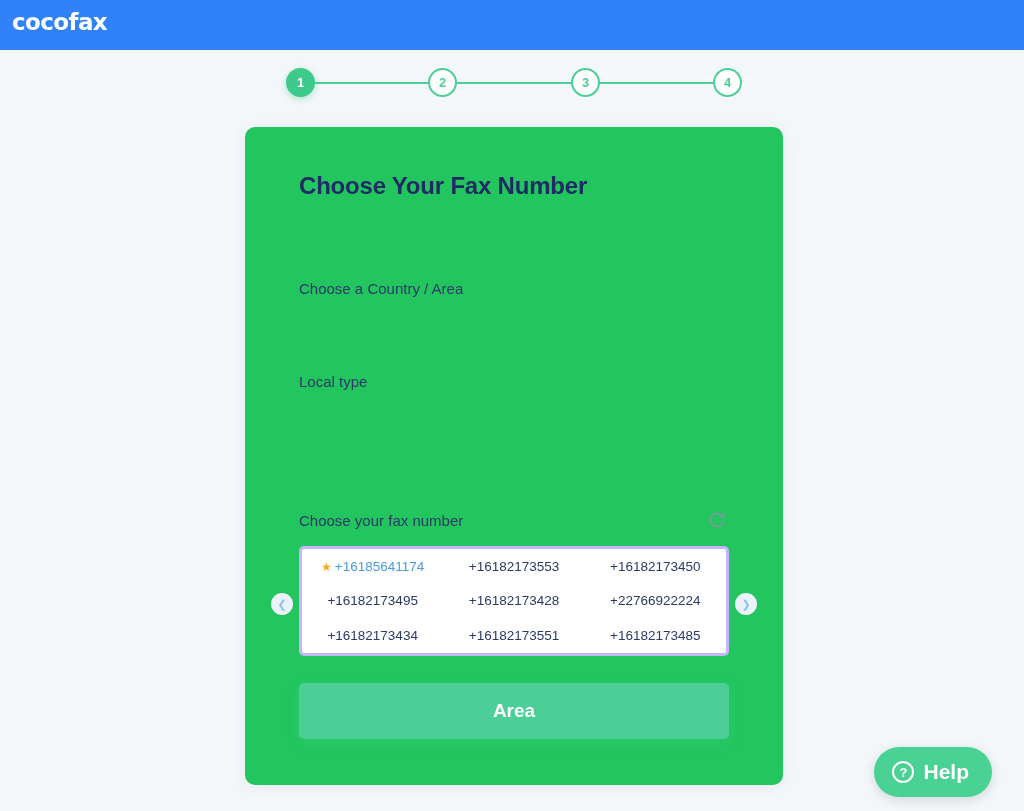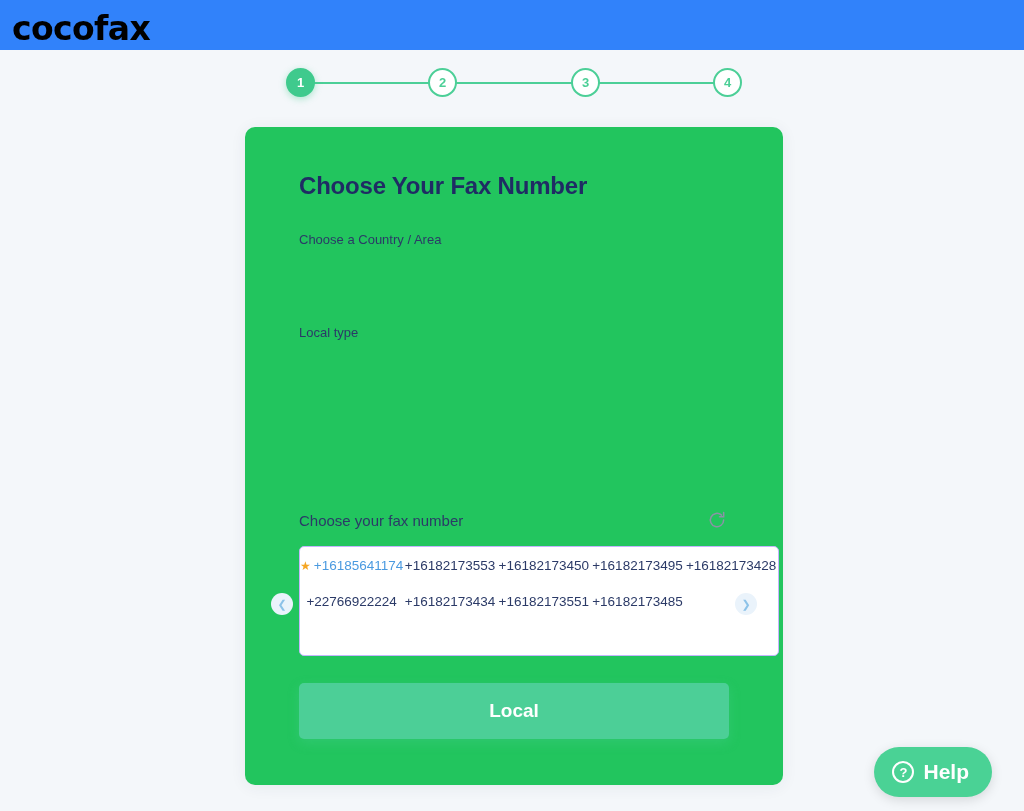--- a/index.html
+++ b/index.html
@@ -21,23 +21,23 @@
     position: absolute;
     top: 0; left: 0;
     width: 1024px;
     height: 50px;
     background: #3182fa;
   }
   .brand {
     position: absolute;
     left: 12px;
     top: 9px;
-    font-size: 33px;
-    font-weight: bold;
-    color: #000000;
+    font-size: 23px;
+    font-weight: bold;
+    color: #ffffff;
     letter-spacing: -0.6px;
     font-family: "DejaVu Sans", sans-serif;
   }
 
   
   .stepper {
     position: absolute;
     top: 68px;
     left: 286px;
     width: 455px;
@@ -100,23 +100,24 @@
     letter-spacing: -0.2px;
   }
 
   
   .field {
     position: absolute;
     left: 54px;
     width: 430px;
   }
   .field-label {
-    font-size: 13px;
+    font-size: 15px;
     color: #2b3a67;
     margin-bottom: 9px;
+    margin-top: 48px;
   }
   .select-box {
     position: relative;
     height: 38px;
     border: 1px solid #e3e7ef;
     border-radius: 4px;
     background: #ffffff;
     display: flex;
     align-items: center;
     padding: 0 14px;
@@ -184,27 +185,27 @@
     width: 22px;
     height: 22px;
     cursor: pointer;
     color: #8b93a6;
   }
 
   .fax-grid {
     position: absolute;
     left: 54px;
     top: 419px;
-    width: 480px;
+    width: 430px;
     height: 110px;
-    border: 1px solid #c4b5fd;
+    border: 3px solid #c4b5fd;
     border-radius: 5px;
     background: #ffffff;
     display: grid;
-    grid-template-columns: repeat(5, 1fr);
+    grid-template-columns: repeat(3, 1fr);
     grid-template-rows: repeat(3, 1fr);
     align-items: center;
   }
   .fax-num {
     font-size: 13.5px;
     color: #2b3a67;
     text-align: center;
     cursor: pointer;
     position: relative;
     white-space: nowrap;
@@ -327,21 +328,21 @@
     <div class="fax-num"><span>+16182173553</span></div>
     <div class="fax-num"><span>+16182173450</span></div>
     <div class="fax-num"><span>+16182173495</span></div>
     <div class="fax-num"><span>+16182173428</span></div>
     <div class="fax-num"><span>+22766922224</span></div>
     <div class="fax-num"><span>+16182173434</span></div>
     <div class="fax-num"><span>+16182173551</span></div>
     <div class="fax-num"><span>+16182173485</span></div>
   </div>
 
-  <button class="next-btn">Local</button>
+  <button class="next-btn">Area</button>
 </div>
 
 <div class="carousel-arrow arrow-left">❮</div>
 <div class="carousel-arrow arrow-right">❯</div>
 
 <div class="help-widget">
   <span class="help-icon">?</span>
   <span class="help-label">Help</span>
 </div>
 

